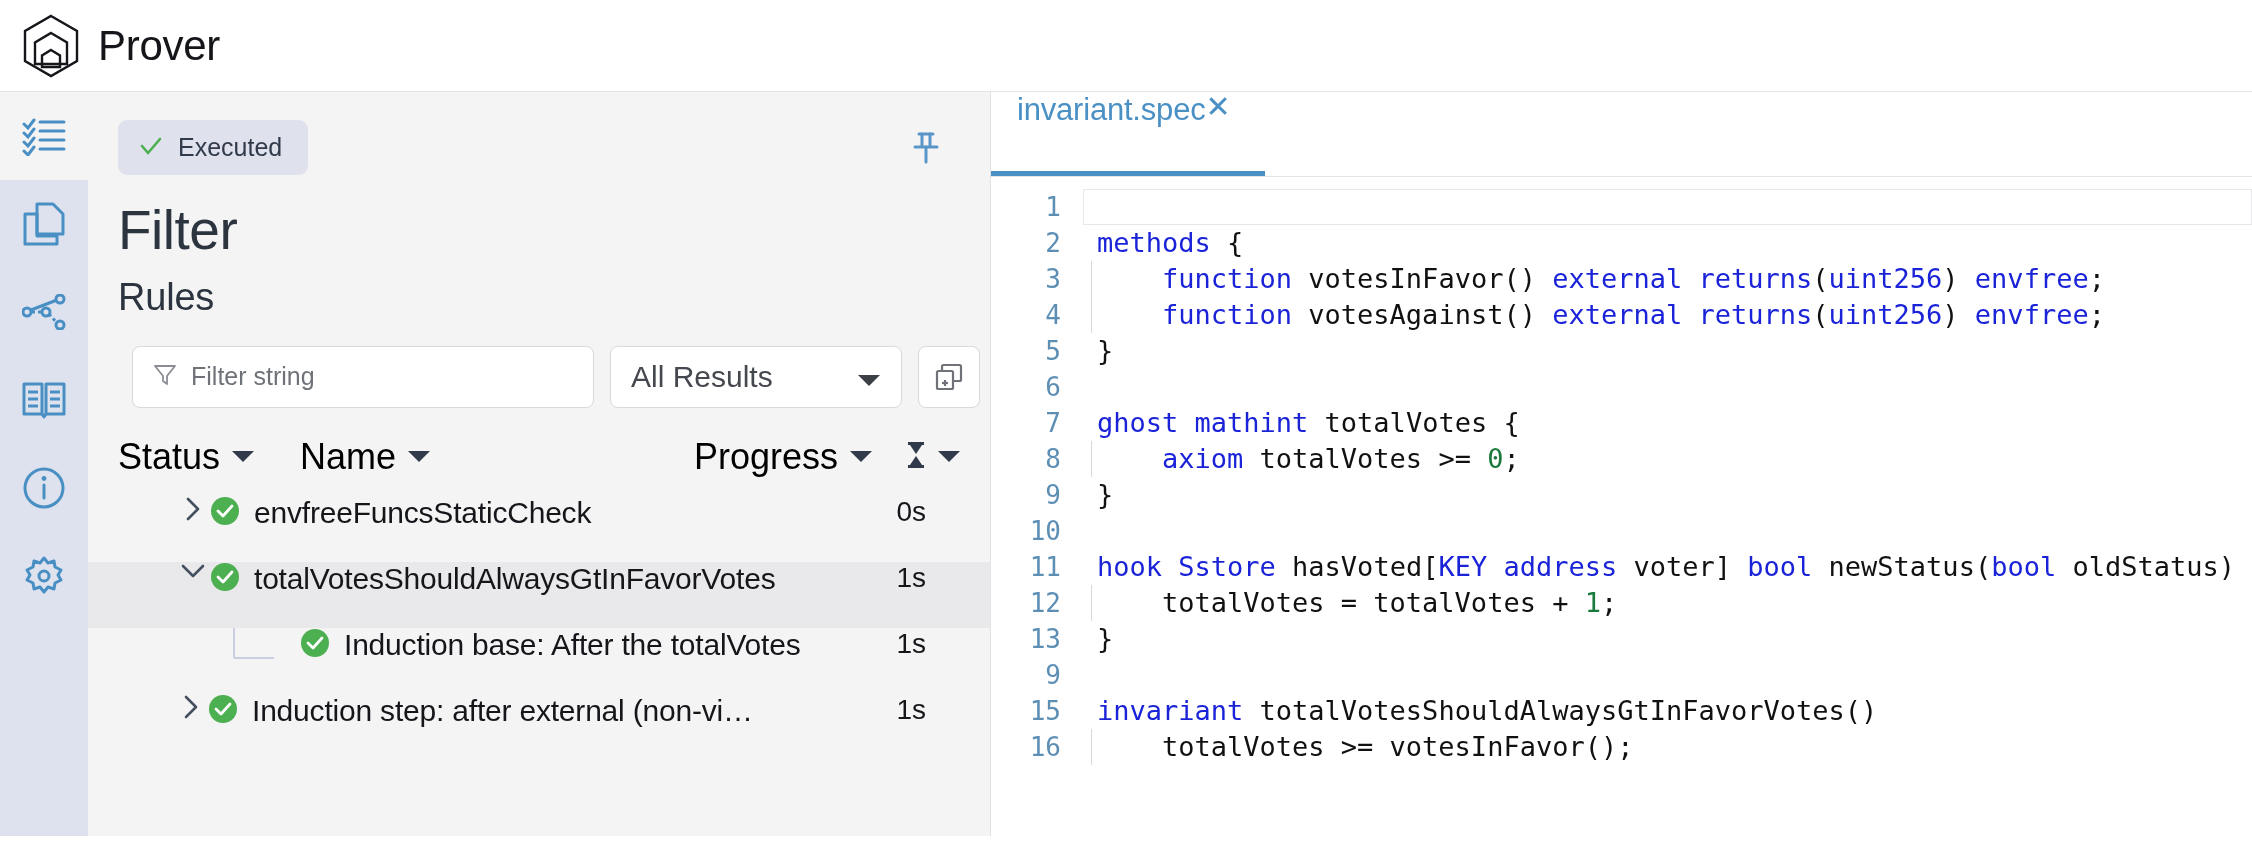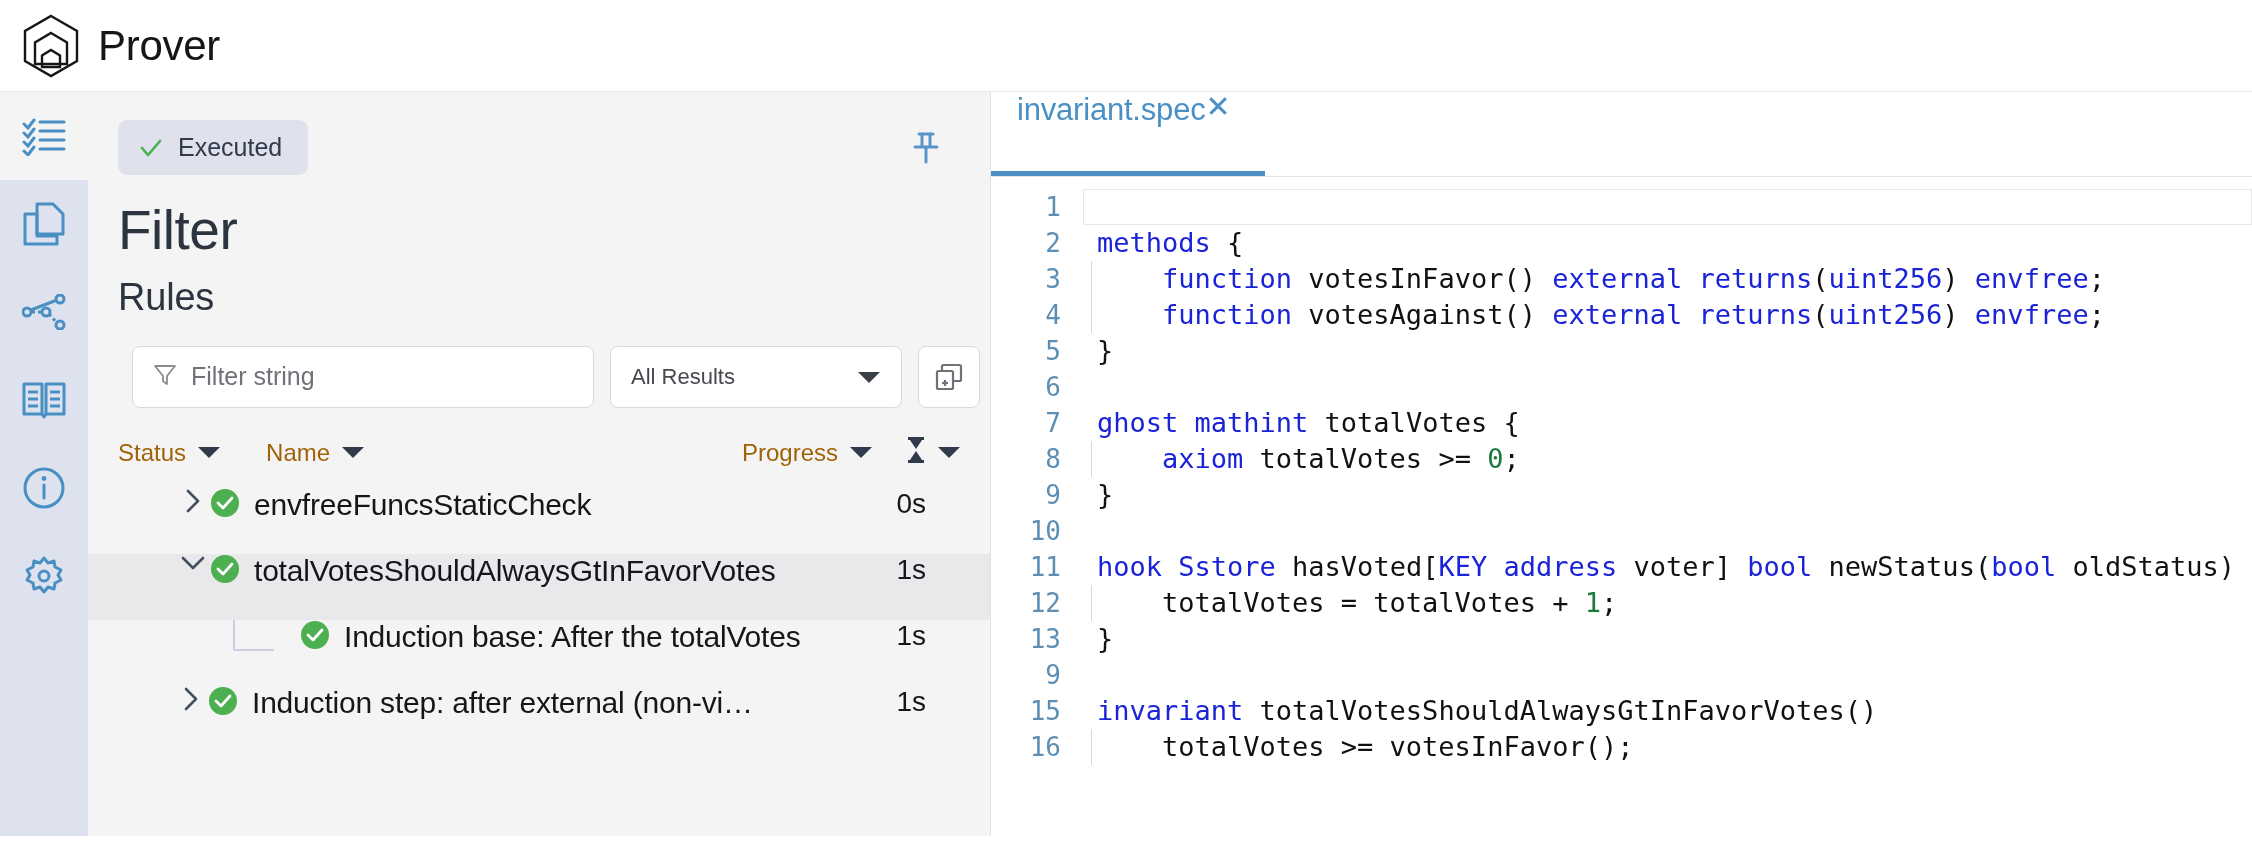--- a/index.html
+++ b/index.html
@@ -46,21 +46,21 @@
   .panel {
     width: 903px; flex: 0 0 903px;
     background: #f4f4f5;
     border-right: 1px solid #e2e2e5;
     display: flex; flex-direction: column;
     position: relative;
     min-height: 0;
   }
   .panel-head { padding: 28px 30px 0 30px; position: relative; }
   .status-badge {
-    display: inline-flex; align-items: center; gap: 14px;
+    display: inline-flex; gap: 14px;
     background: #dfe2ed; border-radius: 9px;
     padding: 13px 26px 13px 20px;
     font-size: 25px; color: #303a4b;
   }
   .check-glyph { width: 26px; height: 26px; flex:0 0 26px; }
   .pin-btn {
     position: absolute; right: 44px; top: 36px;
     width: 40px; height: 40px; cursor: pointer;
     display:flex; align-items:center; justify-content:center;
   }
@@ -83,32 +83,32 @@
     background: #ffffff; border: 1px solid #d9d9dd; border-radius: 8px;
     display: flex; align-items: center; gap: 14px; padding: 0 20px;
   }
   .filter-ph { font-size: 25px; color: #6f7278; }
   .select-box {
     width: 292px; height: 62px; flex: 0 0 292px;
     background: #ffffff; border: 1px solid #d9d9dd; border-radius: 8px;
     display: flex; align-items: center; justify-content: space-between;
     padding: 0 20px; cursor: pointer;
   }
-  .select-box span { font-size: 22px; color: #45484e; }
+  .select-box span { font-size: 30px; color: #45484e; }
   .icon-btn {
     width: 62px; height: 62px; flex: 0 0 62px;
     background: #ffffff; border: 1px solid #d9d9dd; border-radius: 8px;
     display: flex; align-items: center; justify-content: center; cursor: pointer;
   }
 
   
   .col-head {
     display: flex; align-items: center;
     padding: 28px 30px 18px 30px;
-    font-size: 24px; color: #a16207;
+    font-size: 36px; color: #000000;
   }
   .col { display: flex; align-items: center; gap: 12px; cursor: pointer; }
   .col.status { margin-right: 46px; }
   .col.name { flex: 1 1 auto; }
   .col.progress { margin-right: 34px; }
   .caret { width: 0; height: 0; border-left: 11px solid transparent; border-right: 11px solid transparent; border-top: 11px solid #303a4b; }
 
   
   .tree { flex: 1 1 auto; overflow: hidden; position: relative; }
   .row {

